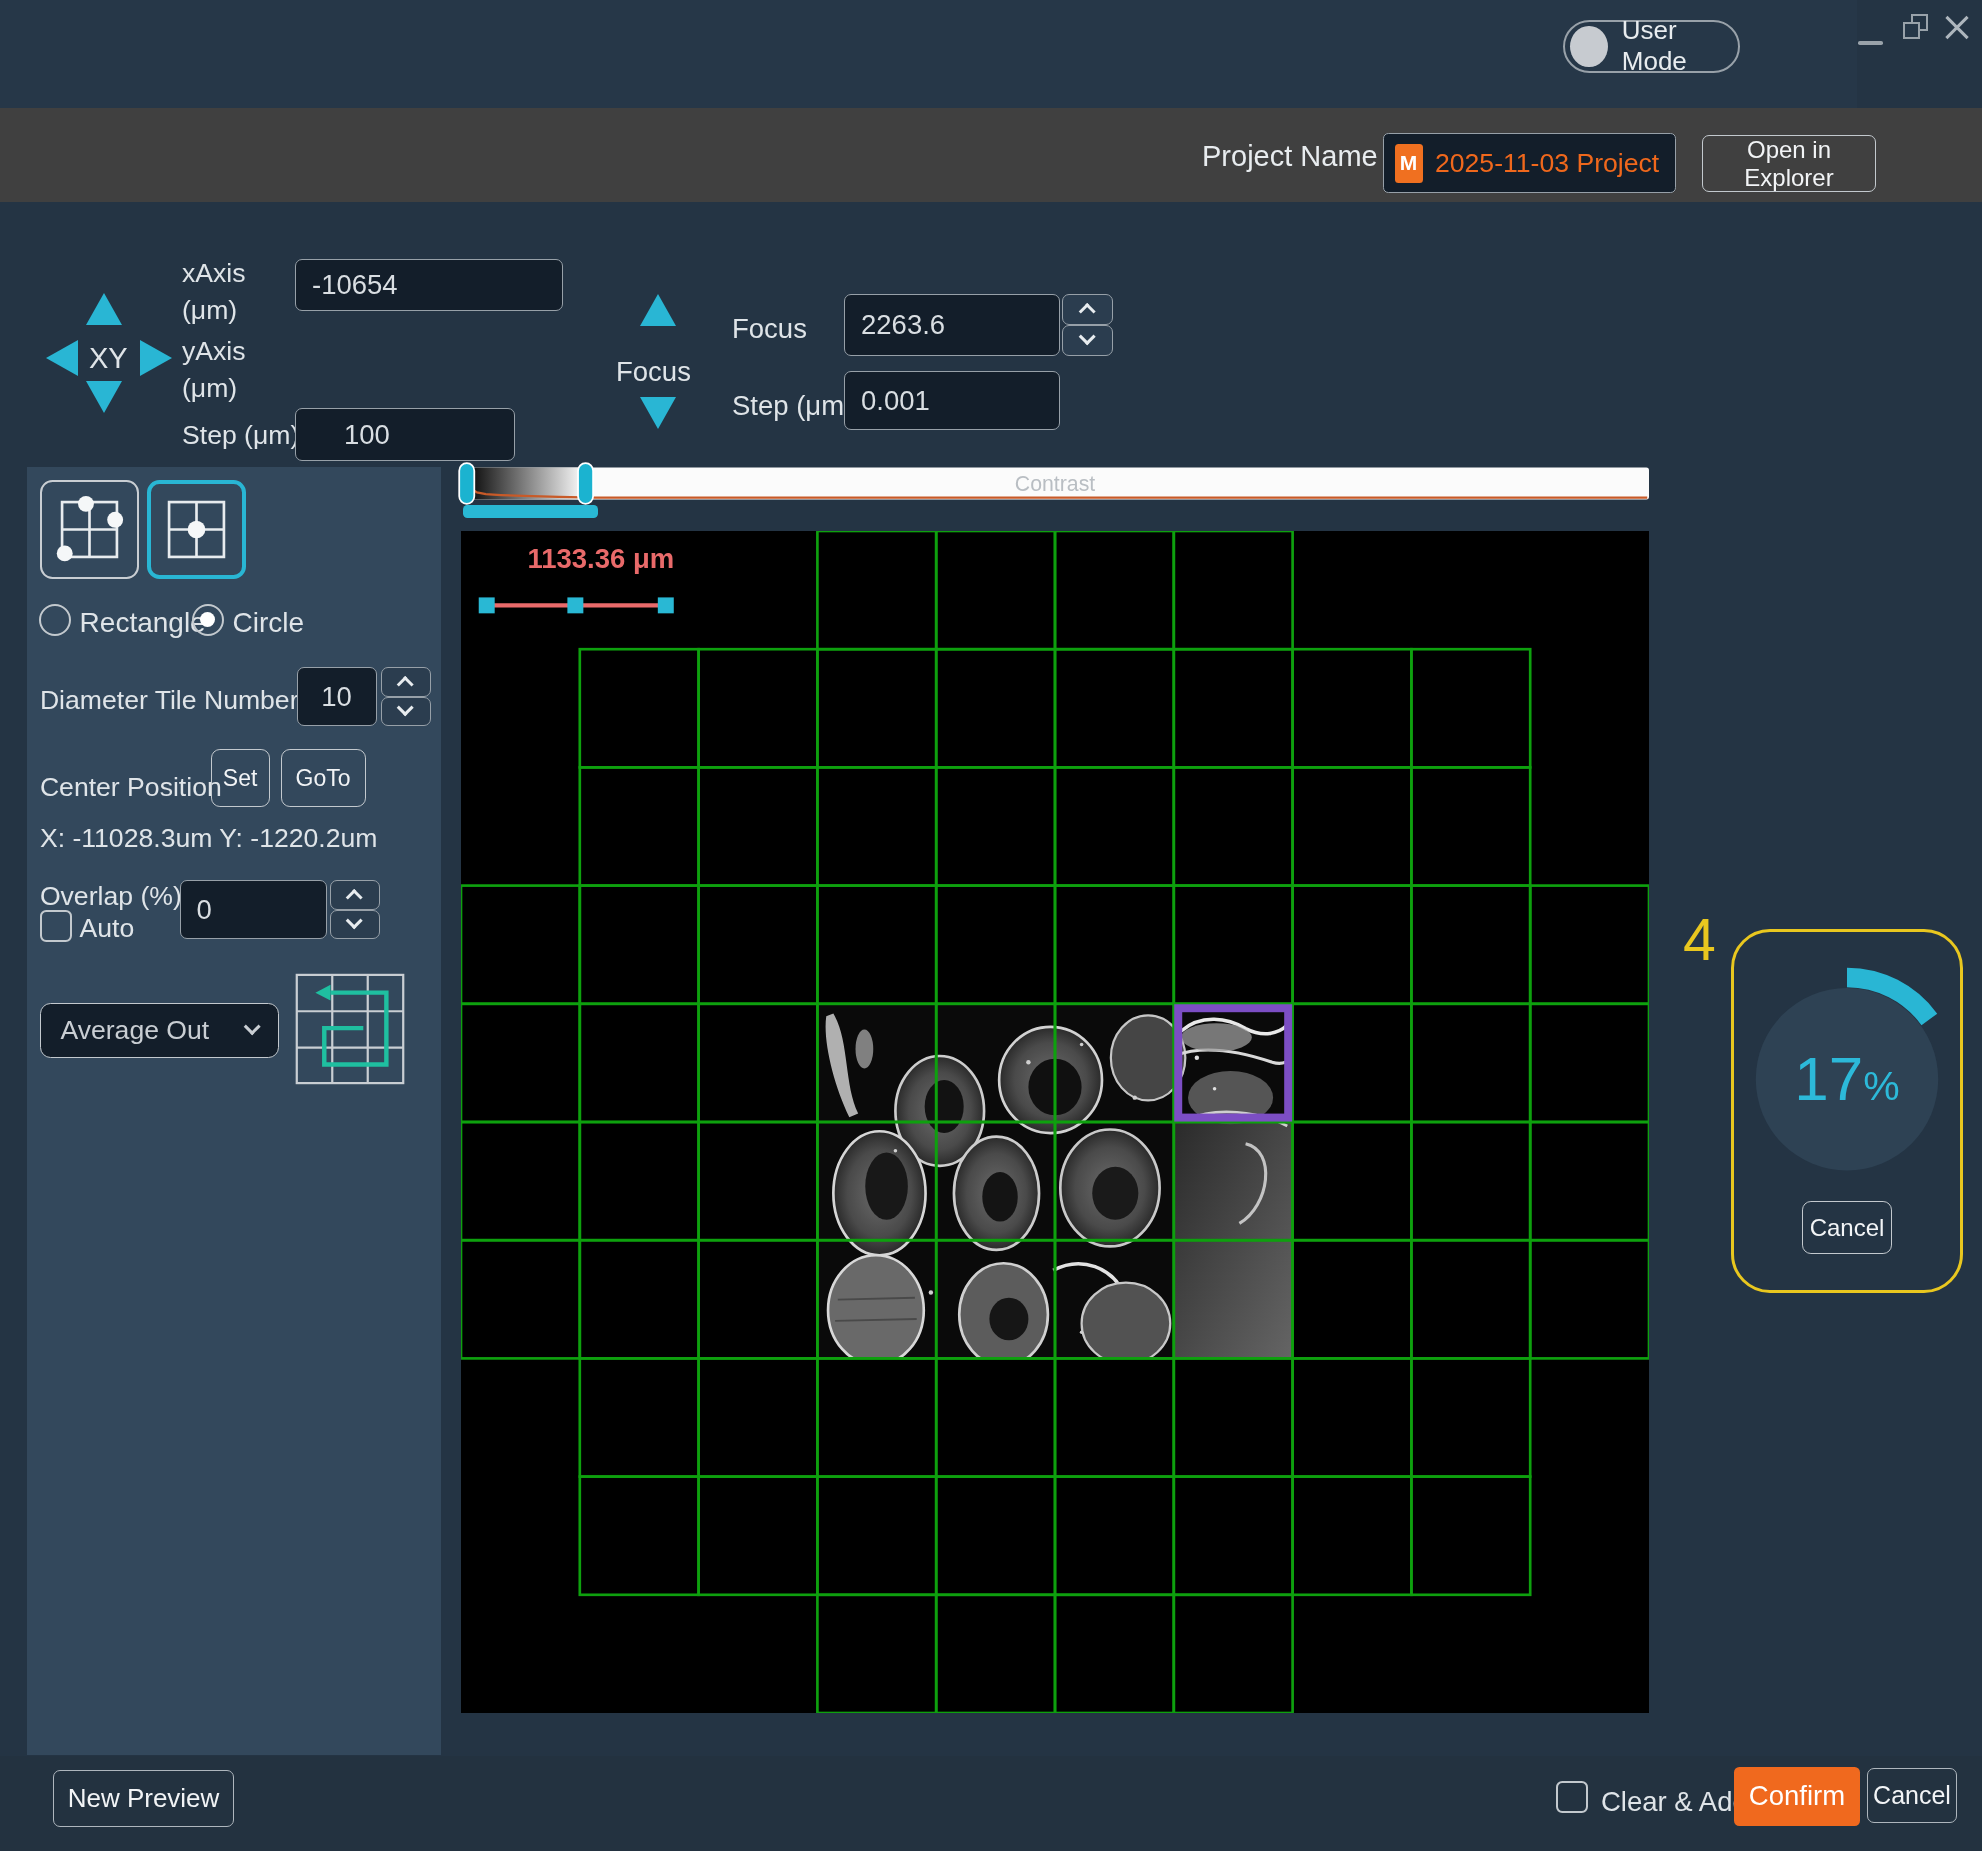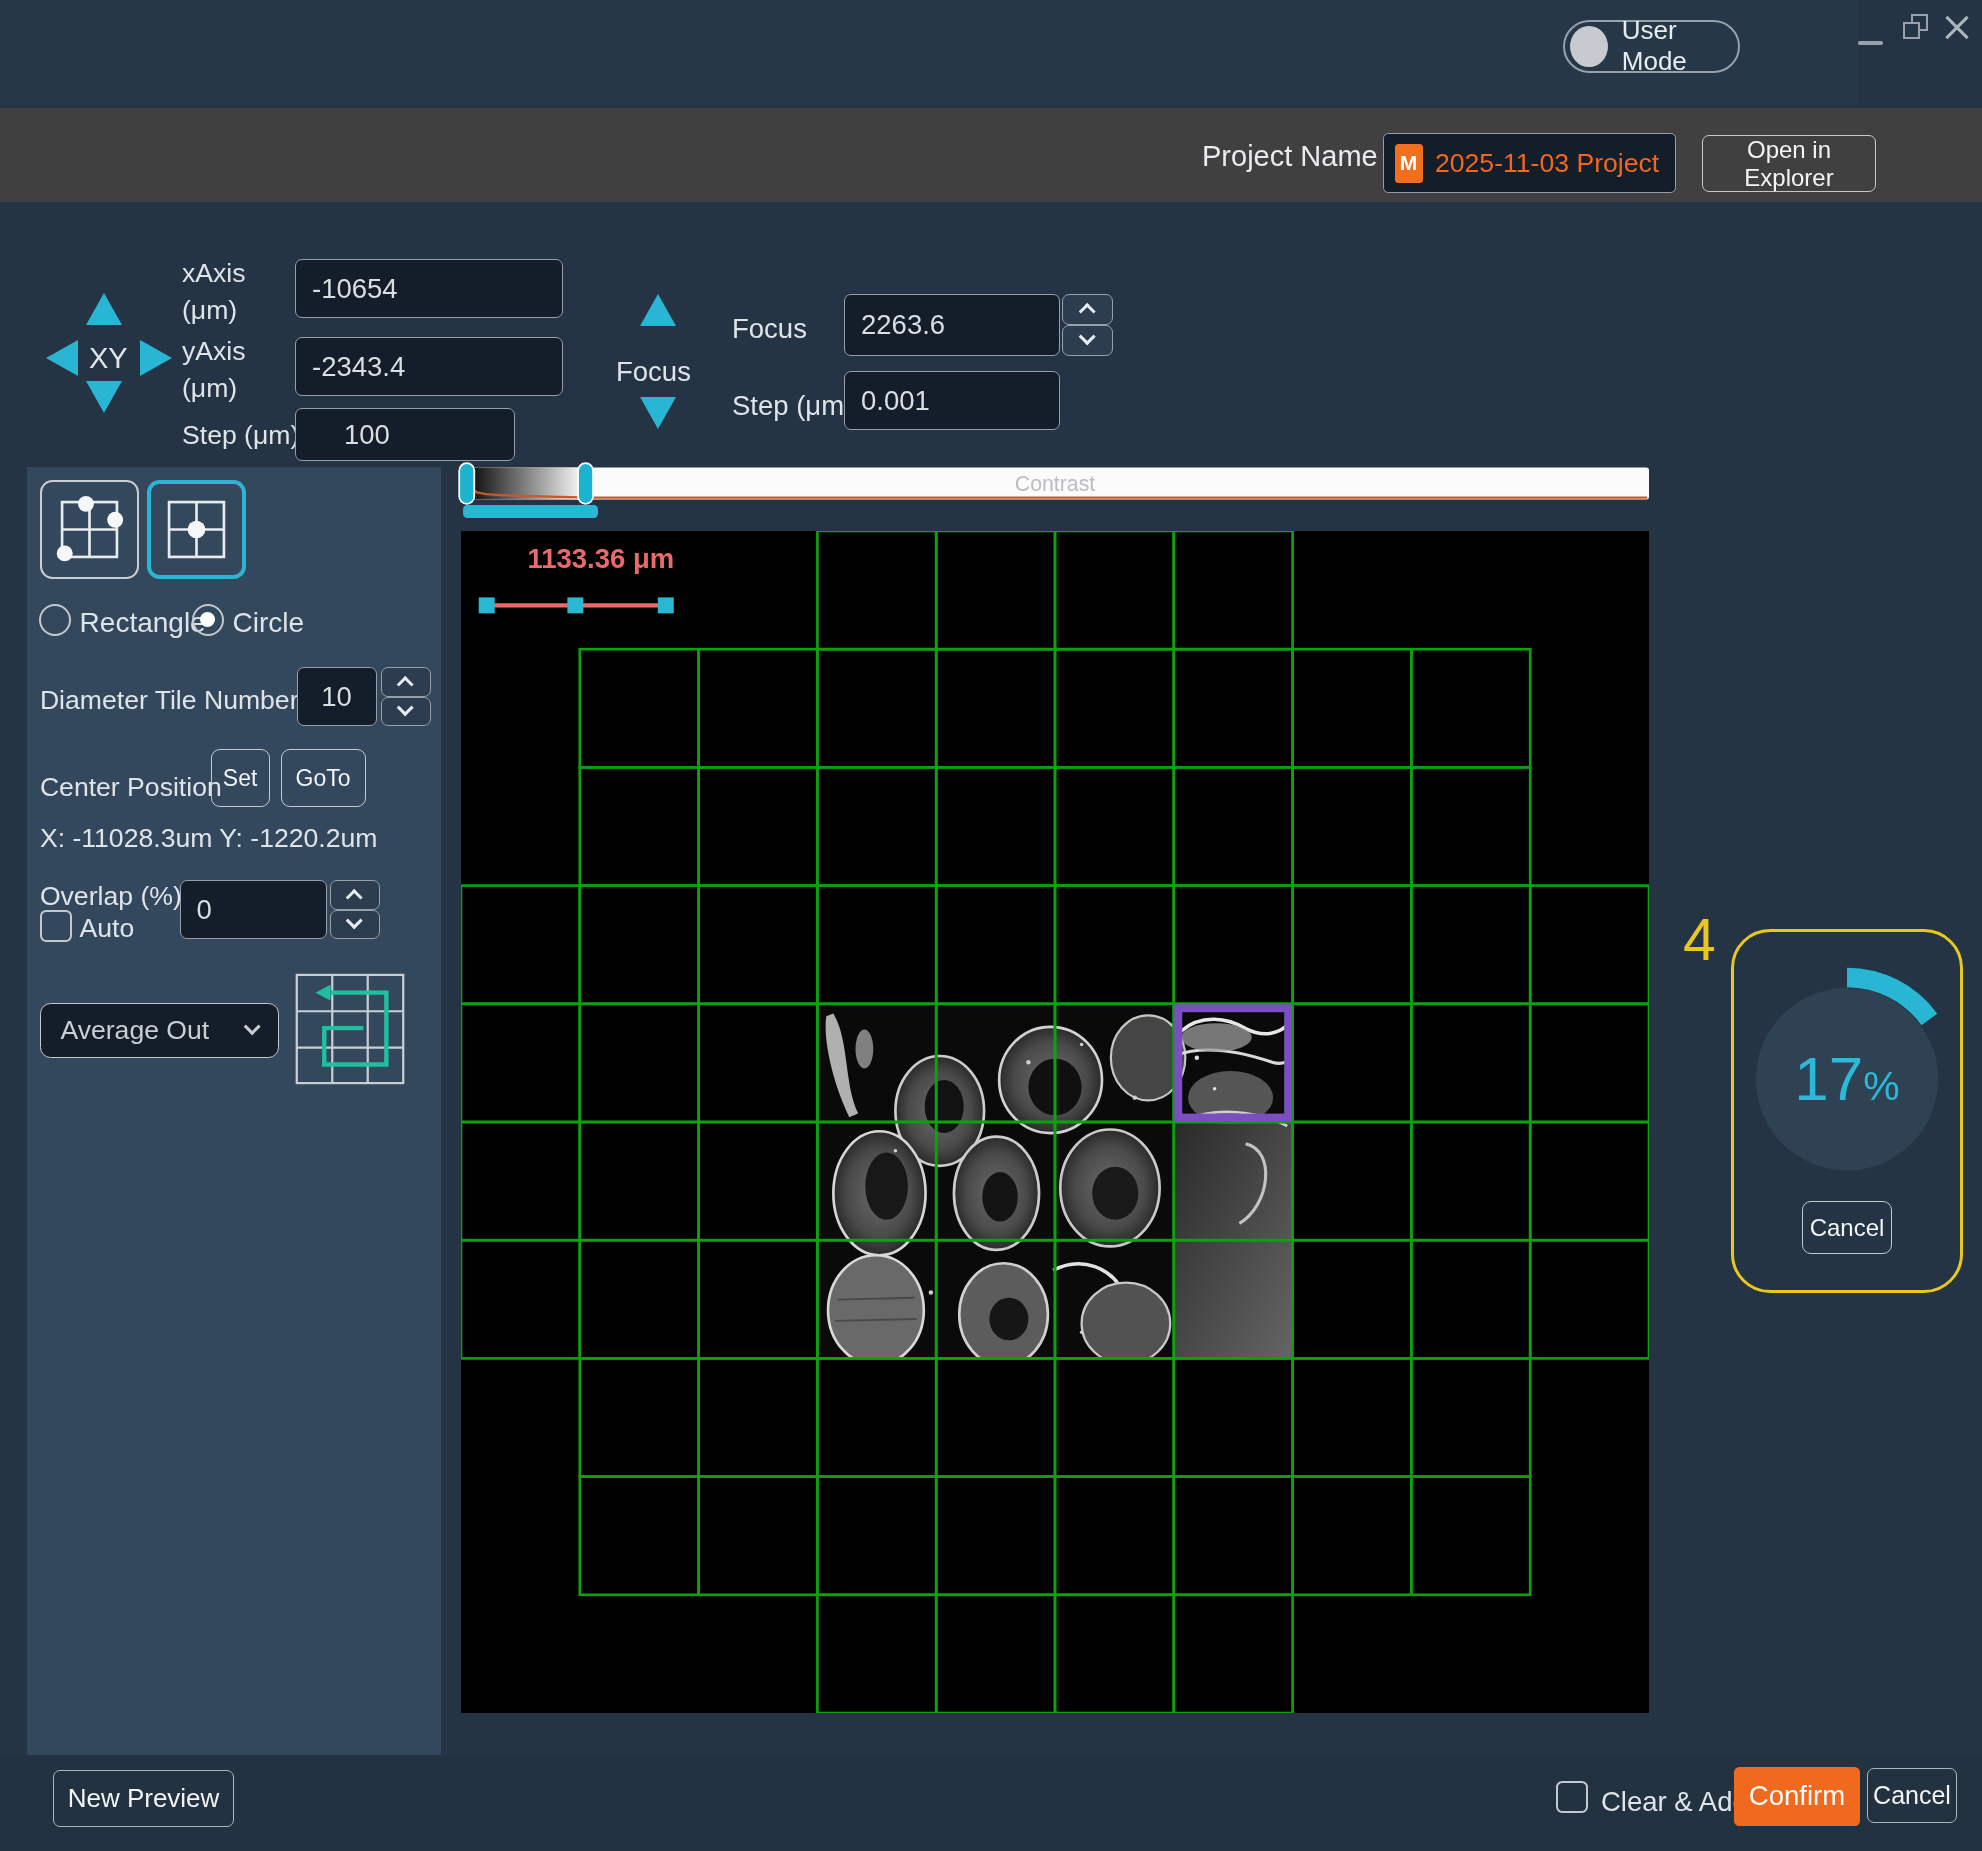--- a/index.html
+++ b/index.html
@@ -124,26 +124,25 @@
   <div class="abs tri-up" style="left:86px;  top:293px;"></div>
   <div class="abs tri-left" style="left:46px;  top:340px;"></div>
   <div class="abs ctl-label" style="left:89px; top:340px; font-size:29px;">XY</div>
   <div class="abs tri-right" style="left:140px; top:340px;"></div>
   <div class="abs tri-down" style="left:86px;  top:381px;"></div>
 
   <div class="abs ctl-label" style="left:182px; top:255px;">
     <div>xAxis</div>
       <div>(μm)</div>
   </div>
-  <input class="abs field" style="left: 295px; top: 259px; width: 268px; height: 59px;" value="-10654">
+  <input class="abs field" style="left: 295px; top: 259px; width: 268px; height: 52px;" value="-10654">
   <div class="abs ctl-label" style="left:182px; top:333px;">
     <div>yAxis</div>
       <div>(μm)</div>
   </div>
-  <input class="abs field" style="left: 295px; top: 337px; width: 268px; height: 59px;" value="-2343.4">
   <div class="abs ctl-label" style="left:182px; top:417px;">Step (μm)</div>
   <input class="abs field" style="left: 295px; top: 408px; width: 220px; height: 53px; padding-left: 48px;" value="100">
 
   <div class="abs tri-up" style="left:640px; top:294px;"></div>
   <div class="abs ctl-label" style="left:616px; top:353px; font-size:27.5px;">Focus</div>
   <div class="abs tri-down" style="left:640px; top:397px;"></div>
   <div class="abs ctl-label" style="left:732px; top:310px; font-size:27.5px;">Focus</div>
   <input class="abs field" style="left: 844px; top: 294px; width: 216px; height: 62px;" value="2263.6">
   <div class="abs spin" style="left:1062px; top:294px; width:51px; height:62px;">
     <div class="sbtn">

